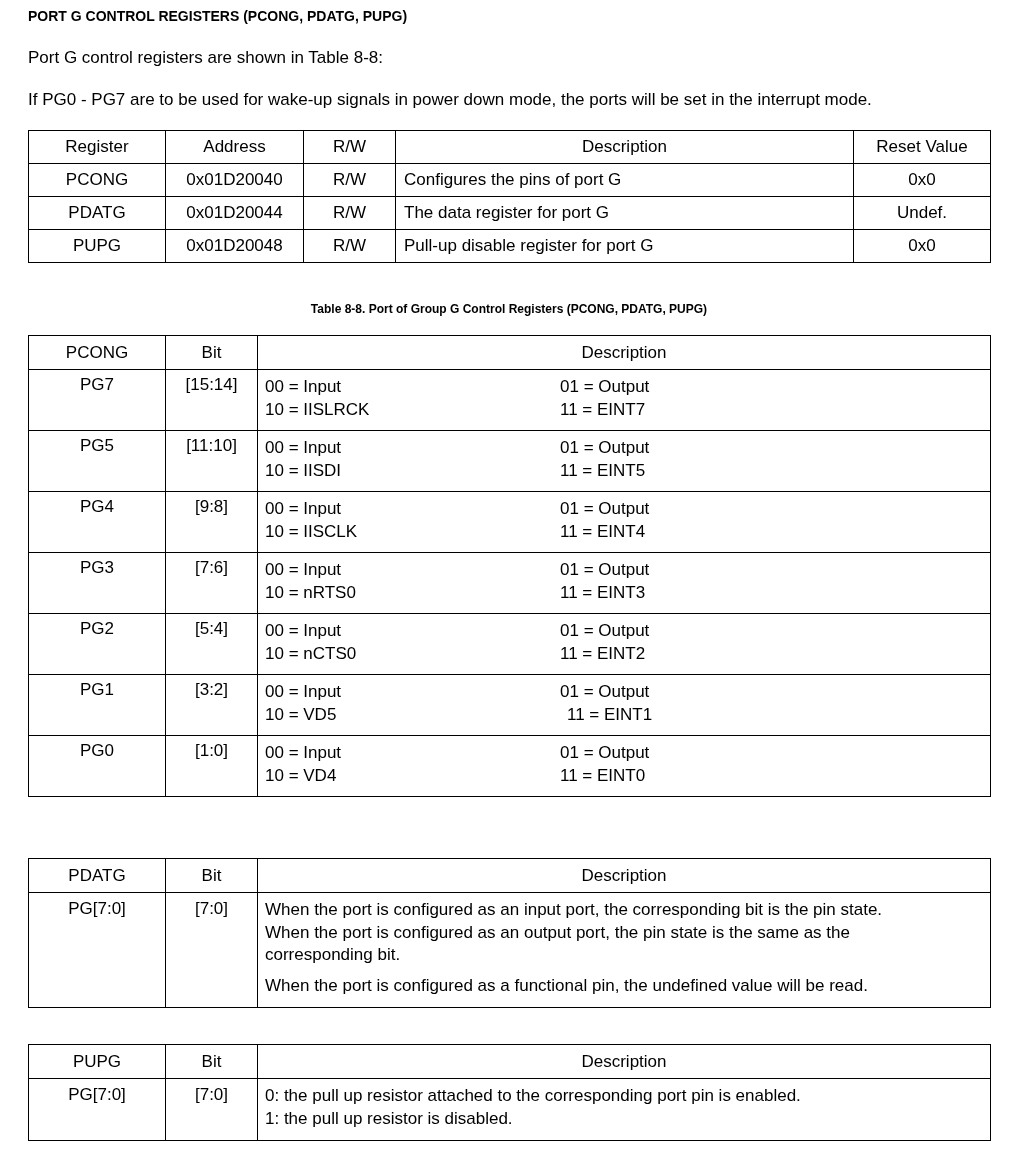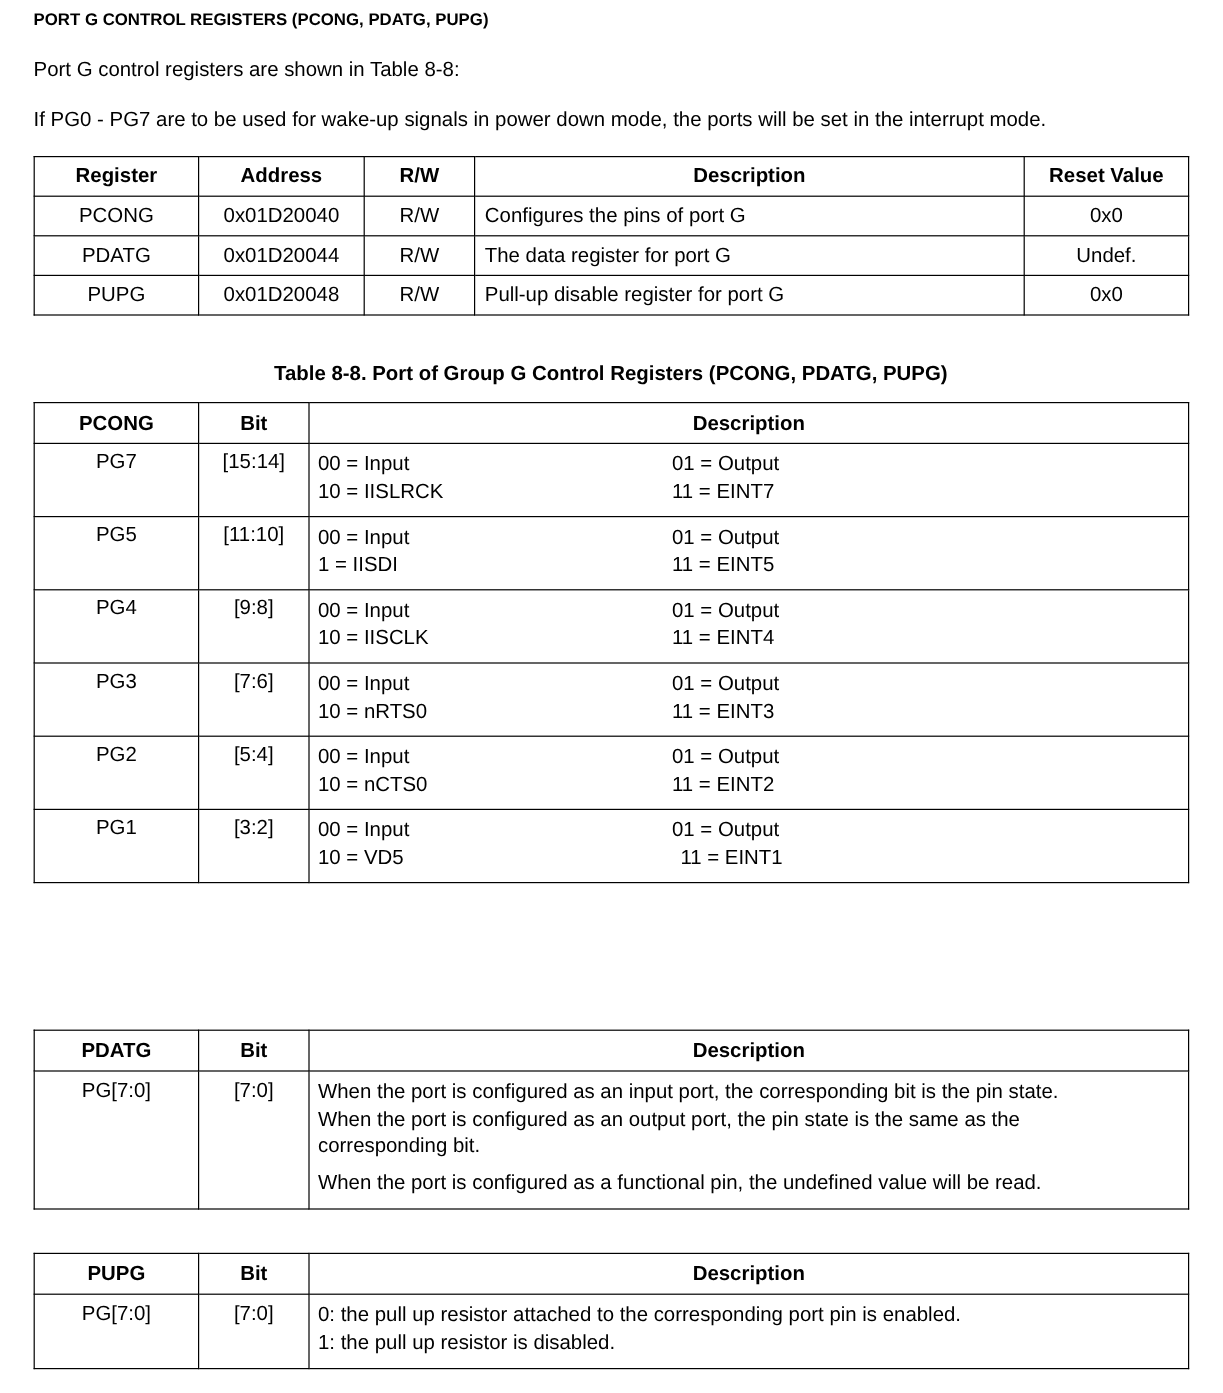--- a/index.html
+++ b/index.html
@@ -5,25 +5,25 @@
     html, body { margin: 0; padding: 0; background: #ffffff; }
     body {
       width: 1019px; height: 1161px; position: relative; overflow: hidden;
       font-family: "Liberation Sans", sans-serif; color: #000;
     }
     .abs { position: absolute; }
     .h1 { left: 28px; top: 8px; font-size: 14px; font-weight: bold; white-space: nowrap; }
     .para { left: 28px; font-size: 17px; white-space: nowrap; }
     .p1 { top: 48px; }
     .p2 { top: 90px; text-align: center; }
-    .caption { left: 28px; width: 962px; top: 302px; text-align: center; font-size: 17px; font-weight: bold; white-space: nowrap; }
+    .caption { left: 28px; width: 962px; top: 302px; text-align: center; font-size: 12px; font-weight: bold; white-space: nowrap; }
 
     table { border-collapse: collapse; table-layout: fixed; position: absolute; left: 28px; width: 962px; font-size: 17px; }
     td, th { border: 1px solid #000; padding: 0; vertical-align: top; }
-    th { font-weight: bold; text-align: center; vertical-align: middle; }
+    th { font-weight: normal; text-align: center; vertical-align: middle; }
     
     .t-sum { top: 130px; }
     .t-sum th { height: 32px; }
     .t-sum td { height: 32px; vertical-align: middle; }
     .t-sum td.c { text-align: center; }
     .t-sum td.l { padding-left: 8px; }
     
 
     
     .t-pcong { top: 335px; }
@@ -130,21 +130,21 @@
     </td>
   </tr>
 
 
   <tr>
     <td class="c">PG5</td>
     <td class="c">[11:10]</td>
     <td class="desc-cell">
       <div class="colA">
         <div>00 = Input</div>
-        <div>1 = IISDI</div>
+        <div>10 = IISDI</div>
       </div>
       <div class="colB">
         <div>01 = Output</div>
         <div>11 = EINT5</div>
       </div>
     </td>
   </tr>
 
   <tr>
     <td class="c">PG4</td>
@@ -199,20 +199,34 @@
         <div>00 = Input</div>
         <div>10 = VD5</div>
       </div>
       <div class="colB">
         <div>01 = Output</div>
         <div class="indent">11 = EINT1</div>
       </div>
     </td>
   </tr>
 
+  <tr>
+    <td class="c">PG0</td>
+    <td class="c">[1:0]</td>
+    <td class="desc-cell">
+      <div class="colA">
+        <div>00 = Input</div>
+        <div>10 = VD4</div>
+      </div>
+      <div class="colB">
+        <div>01 = Output</div>
+        <div>11 = EINT0</div>
+      </div>
+    </td>
+  </tr>
 </tbody>
 </table>
 
 <table class="t-pdatg">
   <colgroup>
     <col style="width:137px">
       <col style="width:92px">
       <col style="width:733px">
   </colgroup>
   <thead>

